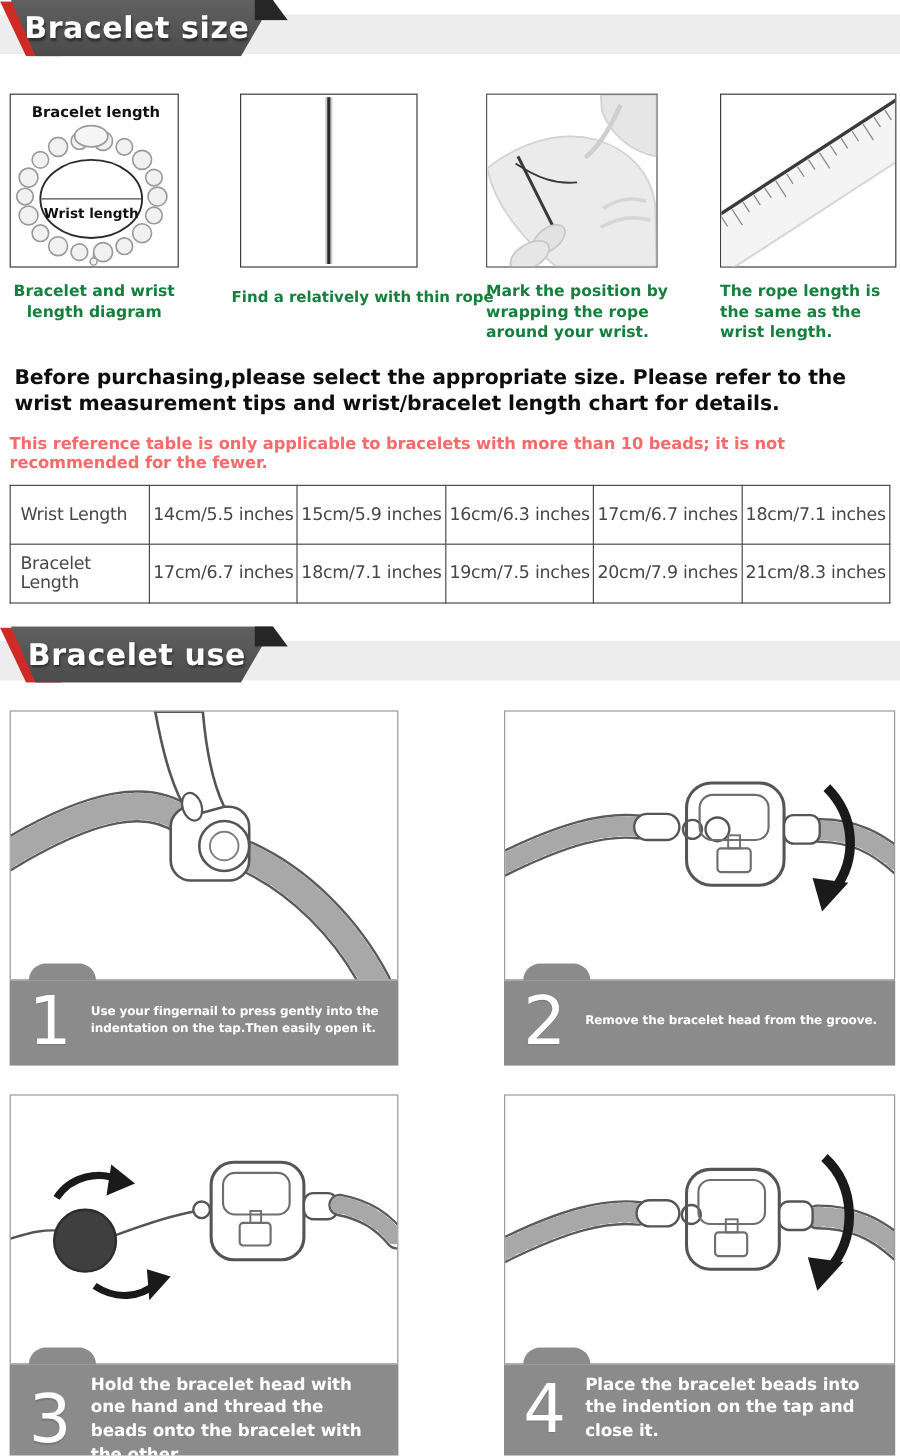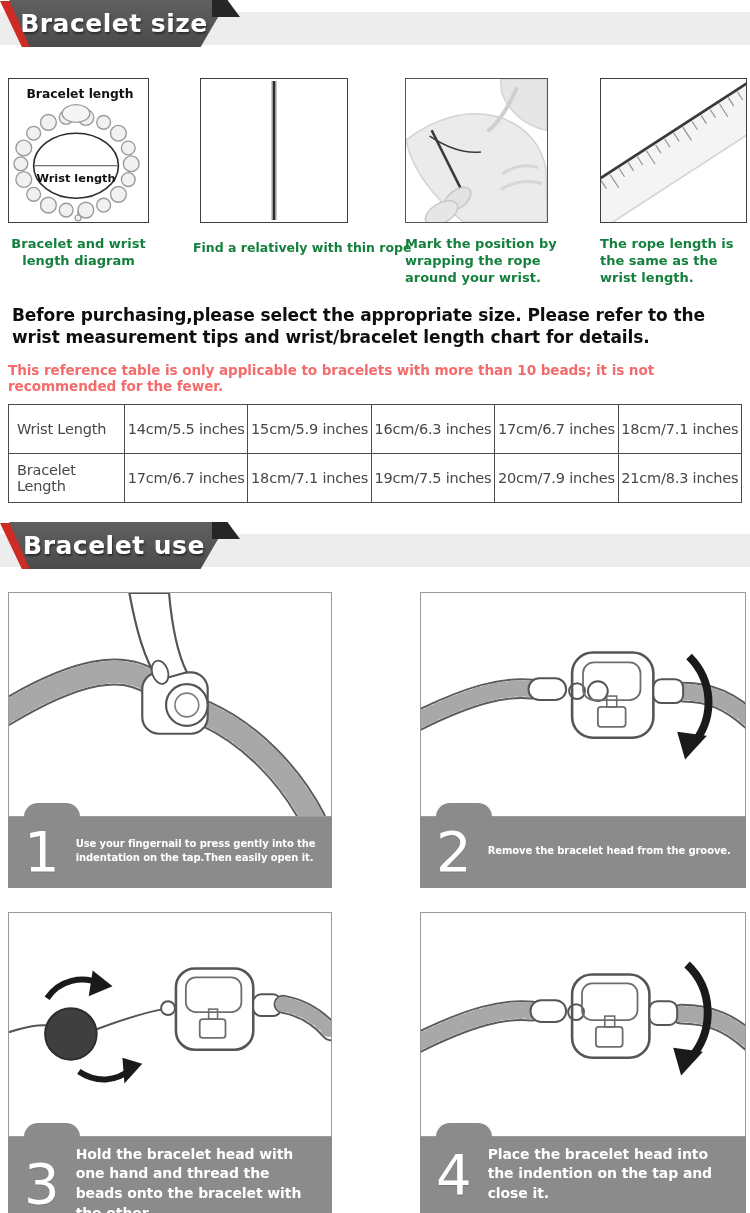--- a/index.html
+++ b/index.html
@@ -309,16 +309,16 @@
         <rect x="185" y="104" width="10" height="11" fill="none" stroke="#6e6e6e" stroke-width="1.6"></rect>
         <rect x="176" y="115" width="27" height="20" rx="3" fill="none" stroke="#6e6e6e" stroke-width="1.8"></rect>
         <rect x="230" y="89" width="28" height="24" rx="8" fill="#fff" stroke="#555" stroke-width="2"></rect>
         <path d="M 268 52 C 294 76 296 118 272 146" fill="none" stroke="#1a1a1a" stroke-width="8"></path>
         <polygon points="254,136 284,140 262,164" fill="#1a1a1a"></polygon>
       </svg>
     </div>
     <div class="stepbar">
       <div class="bump"></div>
       <span class="stepnum">4</span>
-      <div class="steptext">Place the bracelet head into the indention on the tap and close it.</div>
+      <div class="steptext">Place the bracelet beads into the indention on the tap and close it.</div>
     </div>
   </div>
 </div>
 
 </body></html>

